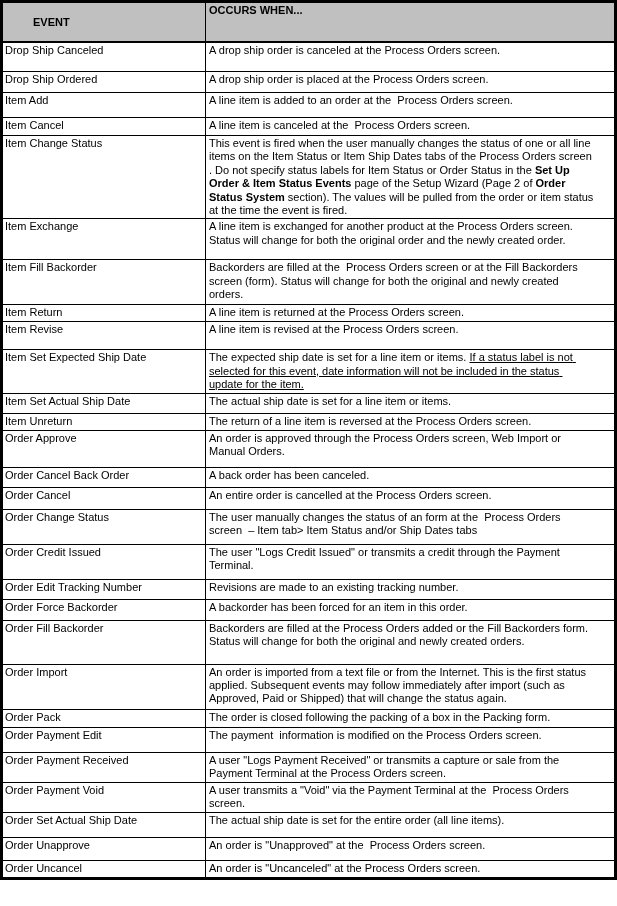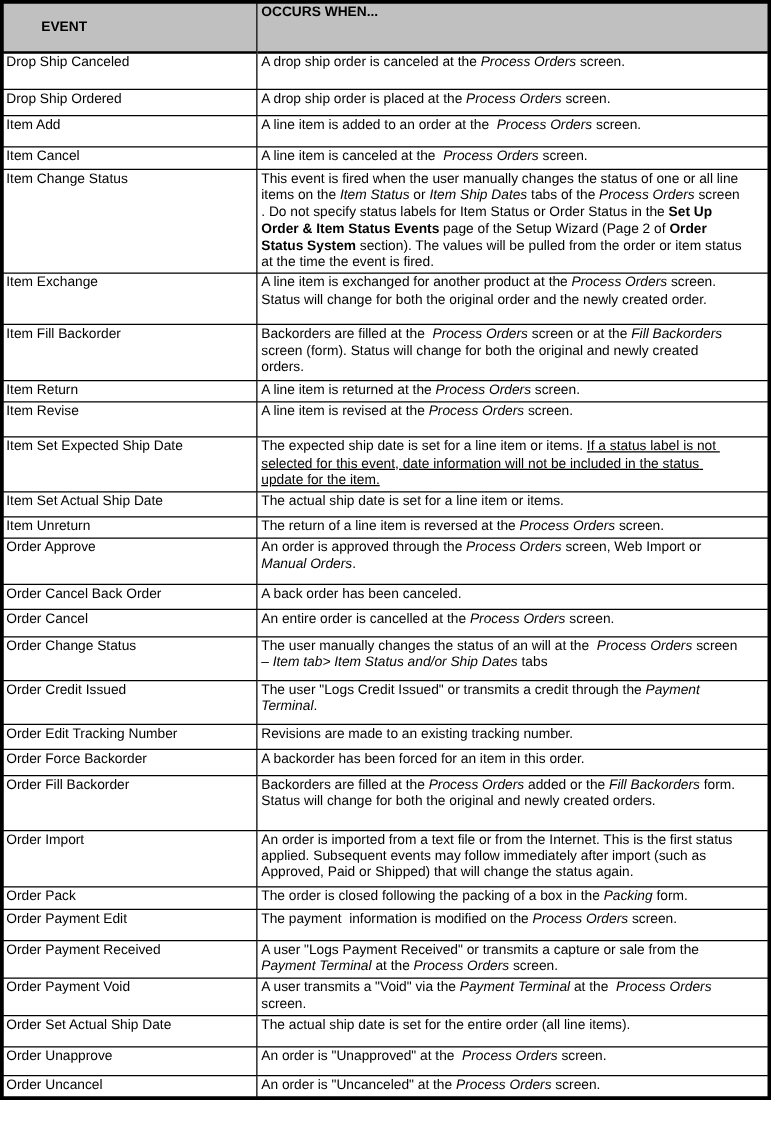--- a/index.html
+++ b/index.html
@@ -48,21 +48,21 @@
   td.event-cell {
     padding: 1px 3px 1px 2px;
     border-right: 2px solid #000000;
     overflow: hidden;
   }
   td.occurs-cell {
     padding: 1px 20px 1px 3px;
     white-space: pre-wrap;
     overflow: hidden;
   }
-  .seg-i { font-style: italic; }
+  .seg-i { }
   .seg-b { font-weight: bold; }
   .seg-u { text-decoration: underline; }
 </style>
 </head>
 <body>
 
 <div class="page">
   <table class="events">
     <colgroup>
       <col class="c1">
@@ -130,21 +130,21 @@
         <tr style="height: 20px;">
           <td class="event-cell">Order Cancel Back Order</td>
           <td class="occurs-cell"><span>A back order has been canceled.</span></td>
         </tr>
         <tr style="height: 22px;">
           <td class="event-cell">Order Cancel</td>
           <td class="occurs-cell"><span>An entire order is cancelled at the </span><span class="seg-i">Process Orders</span><span> screen.</span></td>
         </tr>
         <tr style="height: 35px;">
           <td class="event-cell">Order Change Status</td>
-          <td class="occurs-cell"><span>The user manually changes the status of an will at the  </span><span class="seg-i">Process Orders</span><span> screen  – </span><span class="seg-i">Item tab&gt; Item Status and/or Ship Dates</span><span> tabs</span></td>
+          <td class="occurs-cell"><span>The user manually changes the status of an form at the  </span><span class="seg-i">Process Orders</span><span> screen  – </span><span class="seg-i">Item tab&gt; Item Status and/or Ship Dates</span><span> tabs</span></td>
         </tr>
         <tr style="height: 35px;">
           <td class="event-cell">Order Credit Issued</td>
           <td class="occurs-cell"><span>The user "Logs Credit Issued" or transmits a credit through the </span><span class="seg-i">Payment Terminal</span><span>.</span></td>
         </tr>
         <tr style="height: 20px;">
           <td class="event-cell">Order Edit Tracking Number</td>
           <td class="occurs-cell"><span>Revisions are made to an existing tracking number.</span></td>
         </tr>
         <tr style="height: 21px;">

